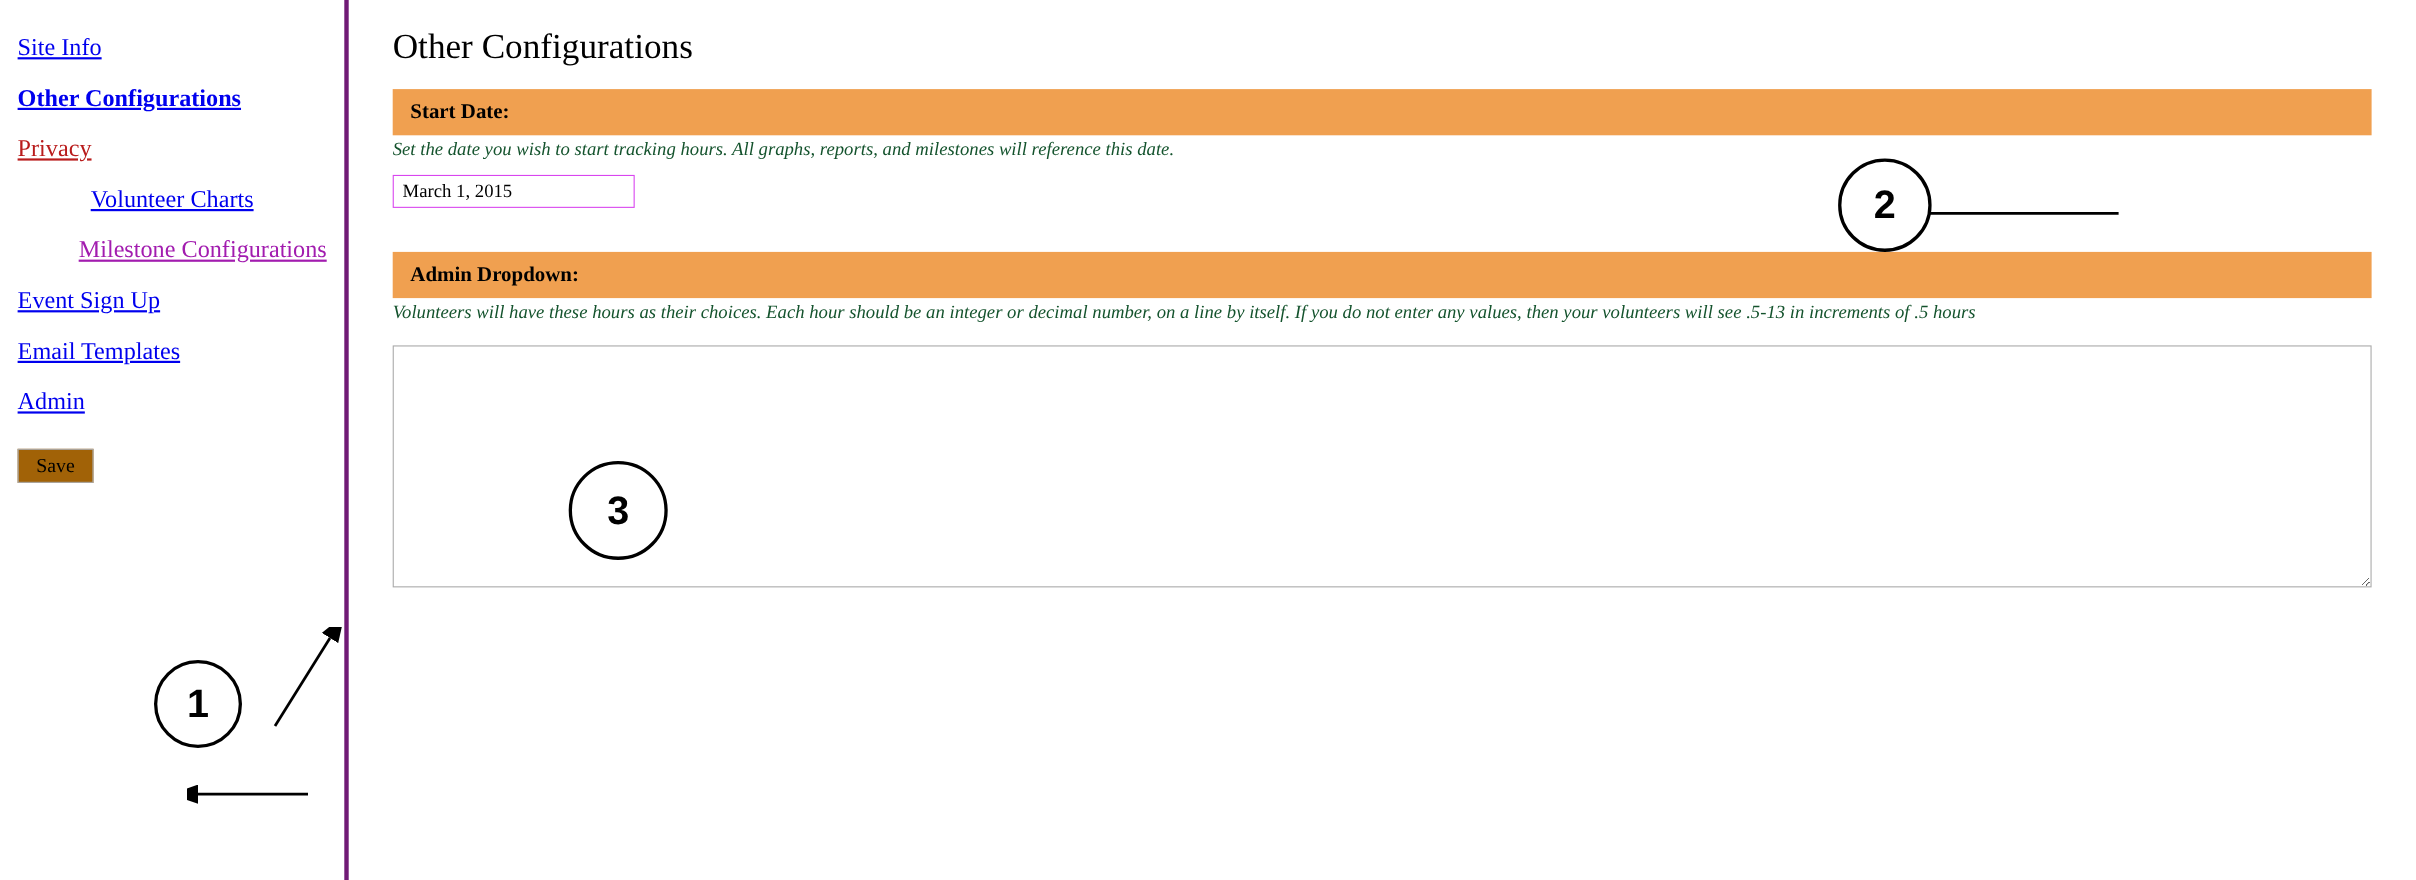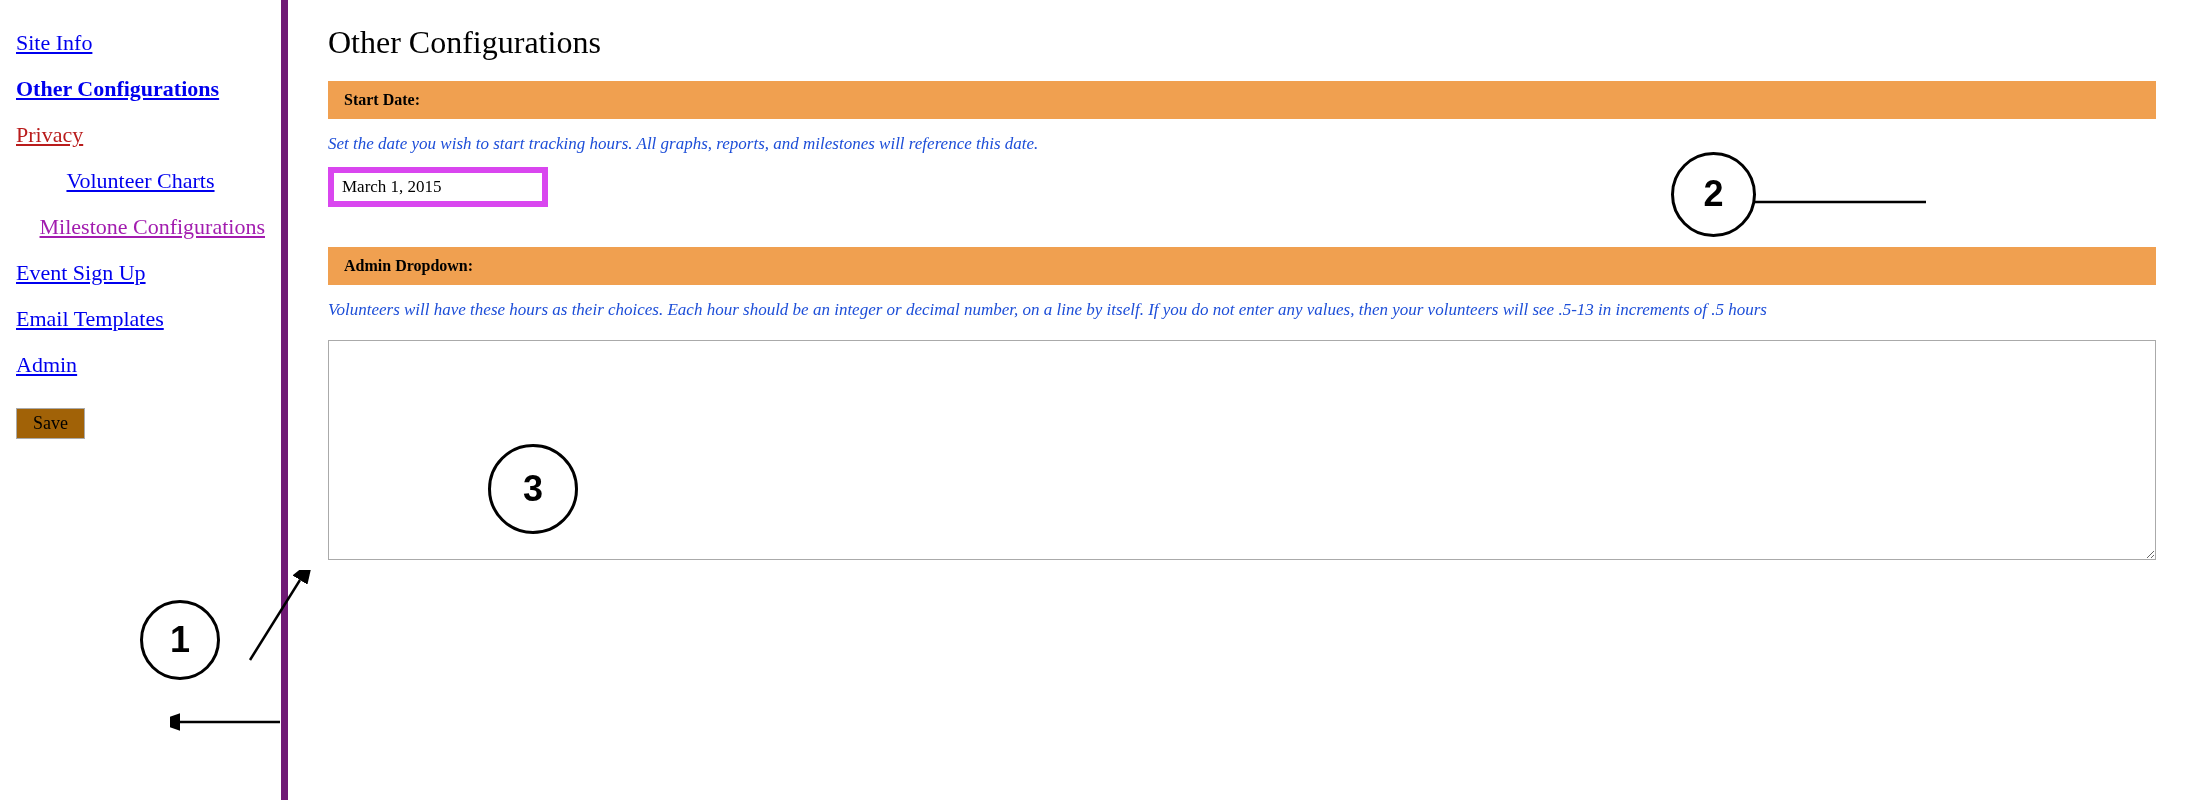--- a/index.html
+++ b/index.html
@@ -15,23 +15,23 @@
       color: #000;
     }
 
     .layout {
       display: flex;
       width: 2196px;
       min-height: 800px;
     }
 
     .sidebar {
-      width: 288px;
+      width: 317px;
       min-height: 800px;
-      border-right: 7px solid #701a75;
+      border-right: 4px solid #701a75;
       padding: 20px 16px;
       display: flex;
       flex-direction: column;
       gap: 0;
       position: relative;
     }
 
     .sidebar-item {
       display: block;
       color: #00e;
@@ -70,42 +70,41 @@
     .page-title {
       font-size: 32px;
       font-weight: normal;
       margin-bottom: 20px;
       font-family: Georgia, serif;
     }
 
     .section-header {
       background-color: #f0a050;
       padding: 10px 16px;
-      font-size: 16px;
-      font-weight: bold;
-      margin-bottom: 12px;
+      font-size: 19px;
+      font-weight: bold;
     }
 
     .section-description {
       font-style: italic;
       font-size: 17px;
-      color: #1d4ed8;
+      color: #14532d;
       margin-bottom: 10px;
       line-height: 1.5;
     }
 
     .format-label {
       font-style: italic;
       font-size: 16px;
       color: #555;
       margin-bottom: 6px;
     }
 
     .date-input {
-      border: 6px solid #d946ef;
+      border: 1px solid #d946ef;
       padding: 4px 8px;
       font-size: 17px;
       font-family: Georgia, serif;
       width: 220px;
       margin-bottom: 20px;
     }
 
     .hours-textarea {
       border: 1px solid #aaa;
       width: 100%;

